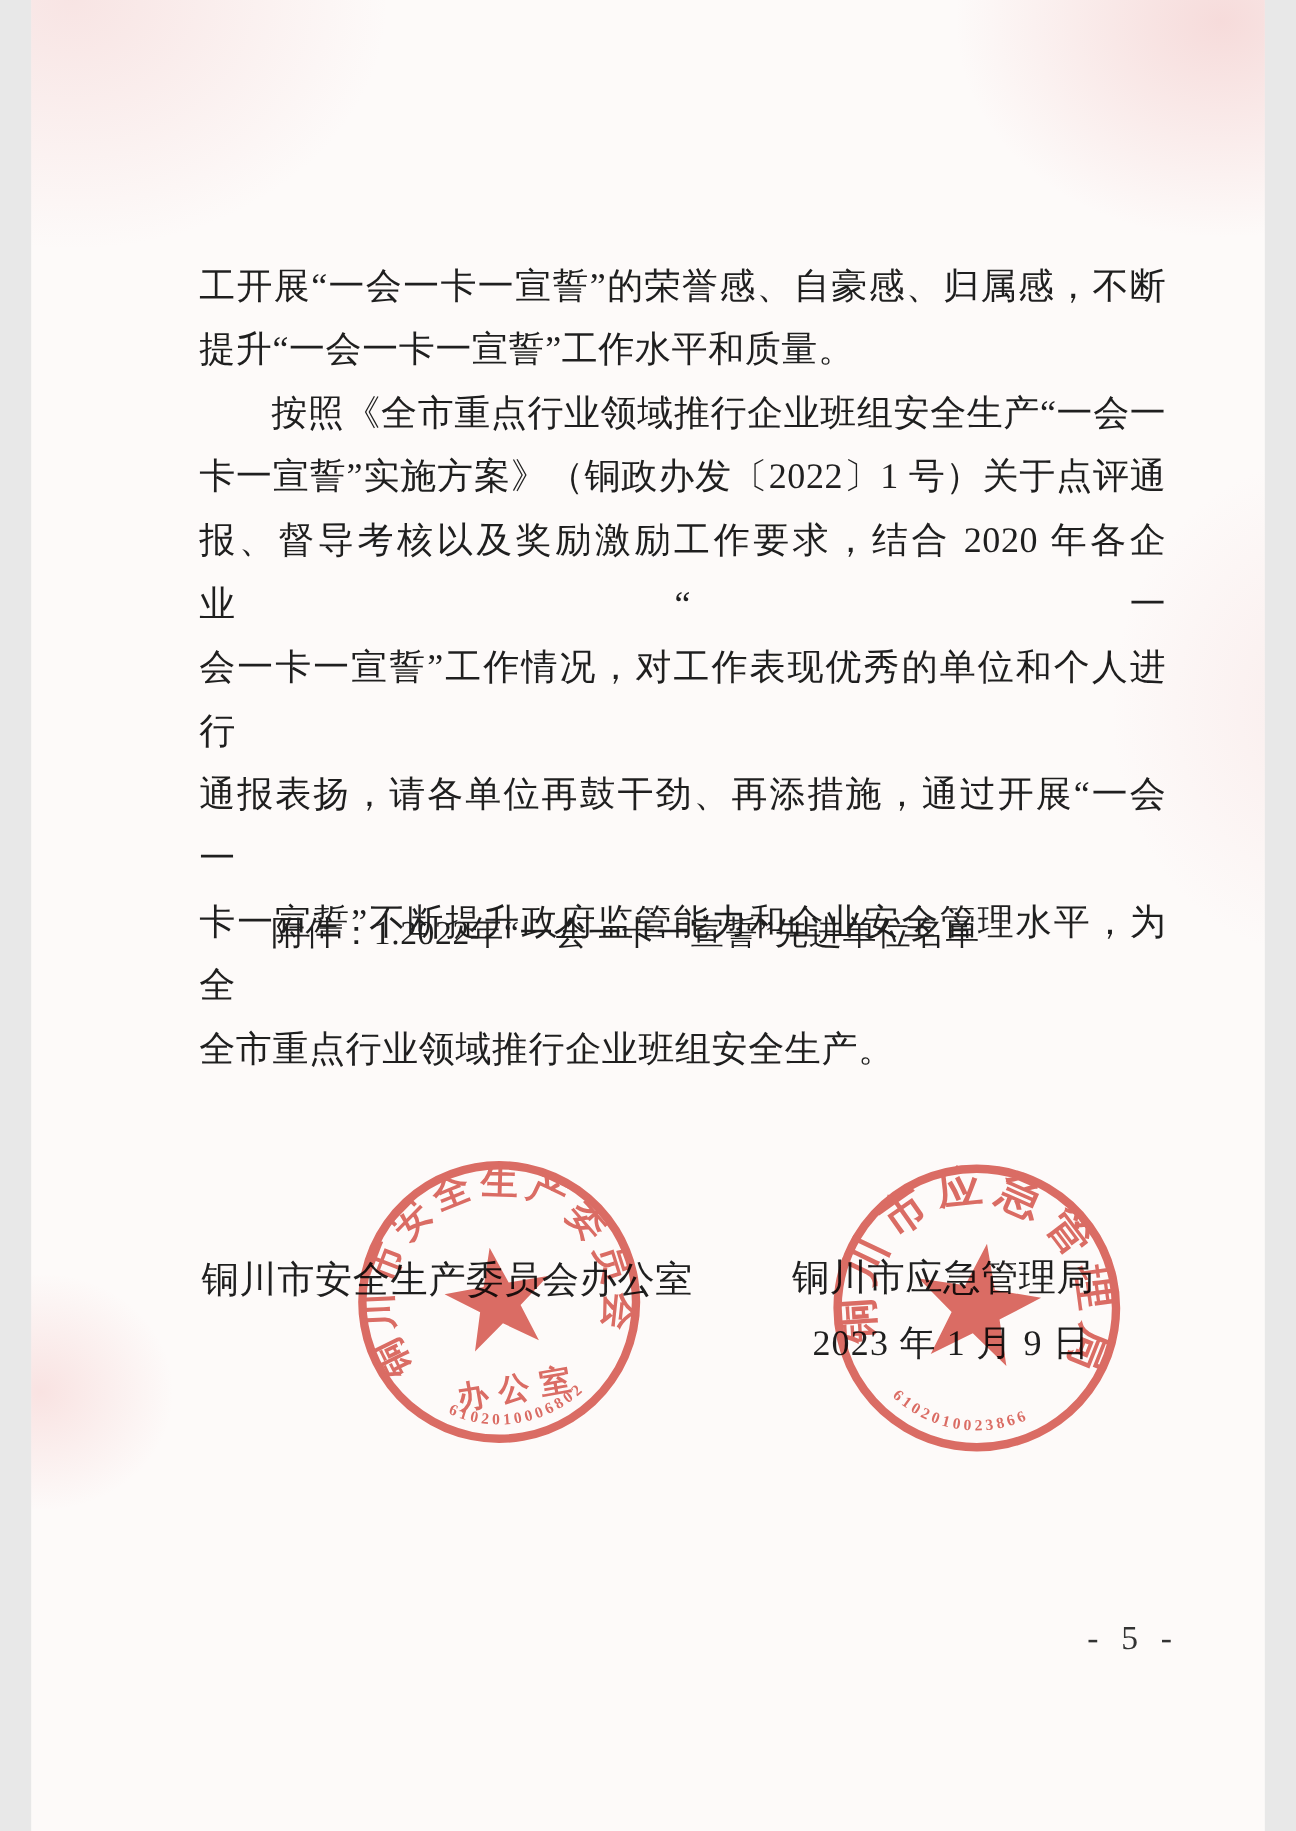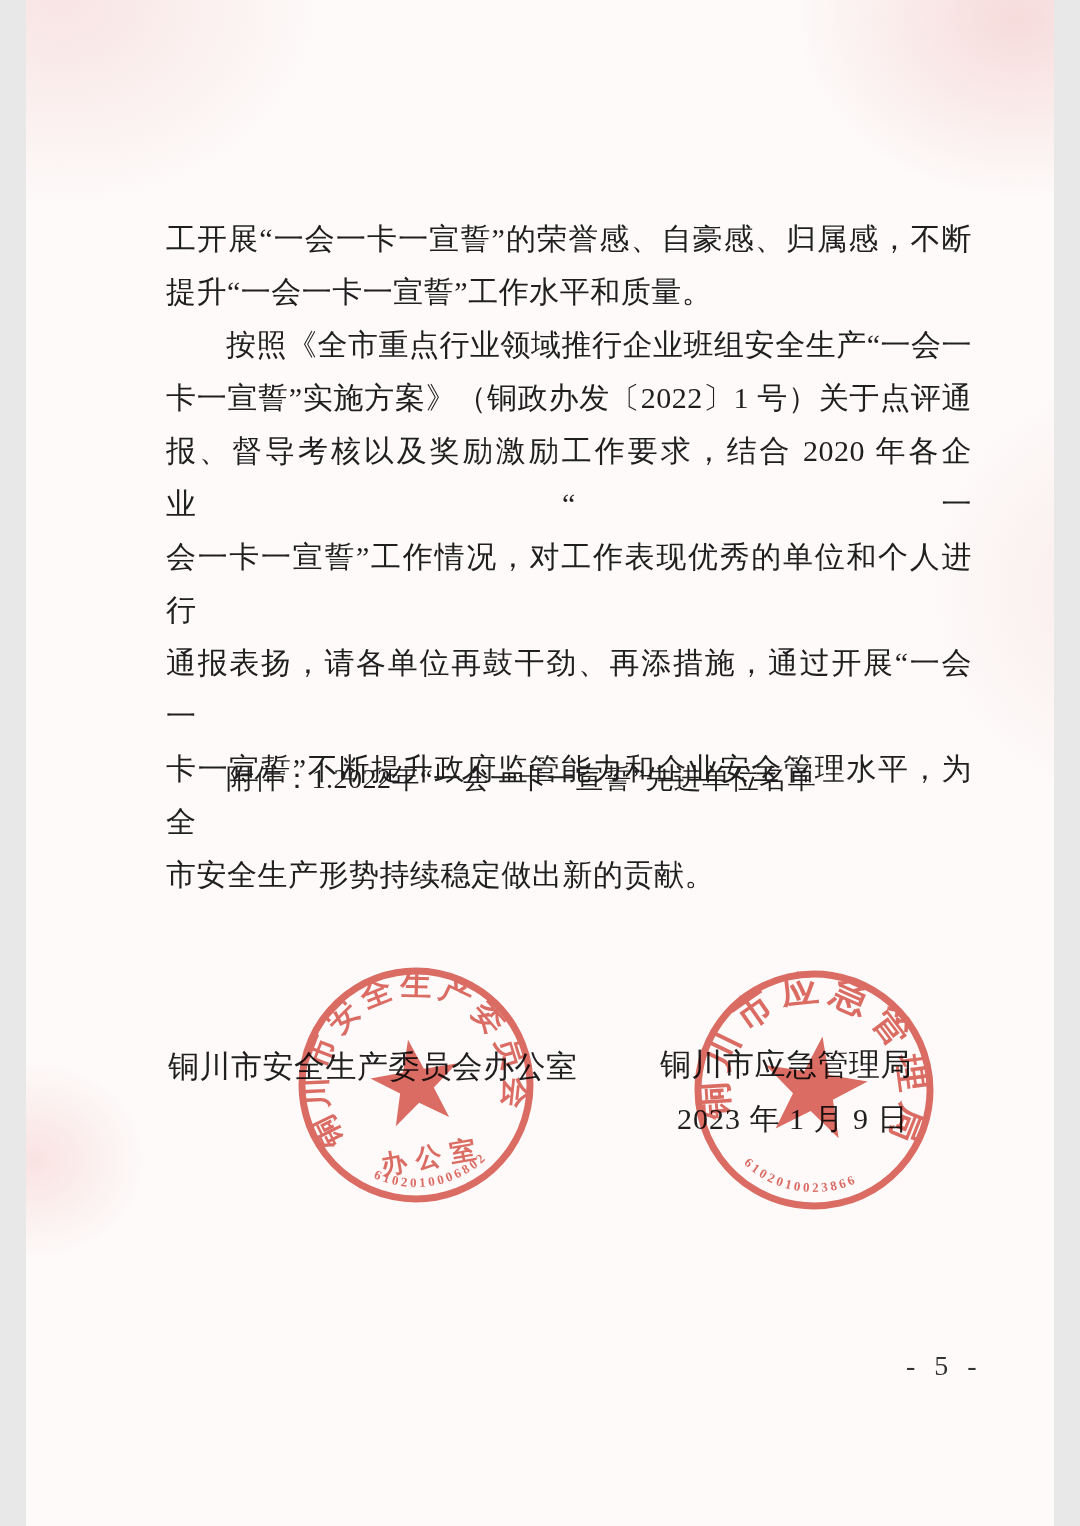--- a/index.html
+++ b/index.html
@@ -89,21 +89,21 @@
 
   <div class="body-text">
     <div class="line just">工开展“一会一卡一宣誓”的荣誉感、自豪感、归属感，不断</div>
     <div class="line">提升“一会一卡一宣誓”工作水平和质量。</div>
     <div class="line just indent">按照《全市重点行业领域推行企业班组安全生产“一会一</div>
     <div class="line just">卡一宣誓”实施方案》（铜政办发〔2022〕1 号）关于点评通</div>
     <div class="line just">报、督导考核以及奖励激励工作要求，结合 2020 年各企业“一</div>
     <div class="line just">会一卡一宣誓”工作情况，对工作表现优秀的单位和个人进行</div>
     <div class="line just">通报表扬，请各单位再鼓干劲、再添措施，通过开展“一会一</div>
     <div class="line just">卡一宣誓”不断提升政府监管能力和企业安全管理水平，为全</div>
-    <div class="line">市安全生产形势持续稳定做出新的贡献。</div>
+    <div class="line">全市重点行业领域推行企业班组安全生产。</div>
   </div>
 
   <div class="attachments">
     <div class="att-1">附件：1.2022年“一会一卡一宣誓”先进单位名单</div>
   </div>
 
   <div class="sign-left">铜川市安全生产委员会办公室</div>
   <div class="sign-right">铜川市应急管理局</div>
   <div class="sign-date">2023 年 1 月 9 日</div>
 

